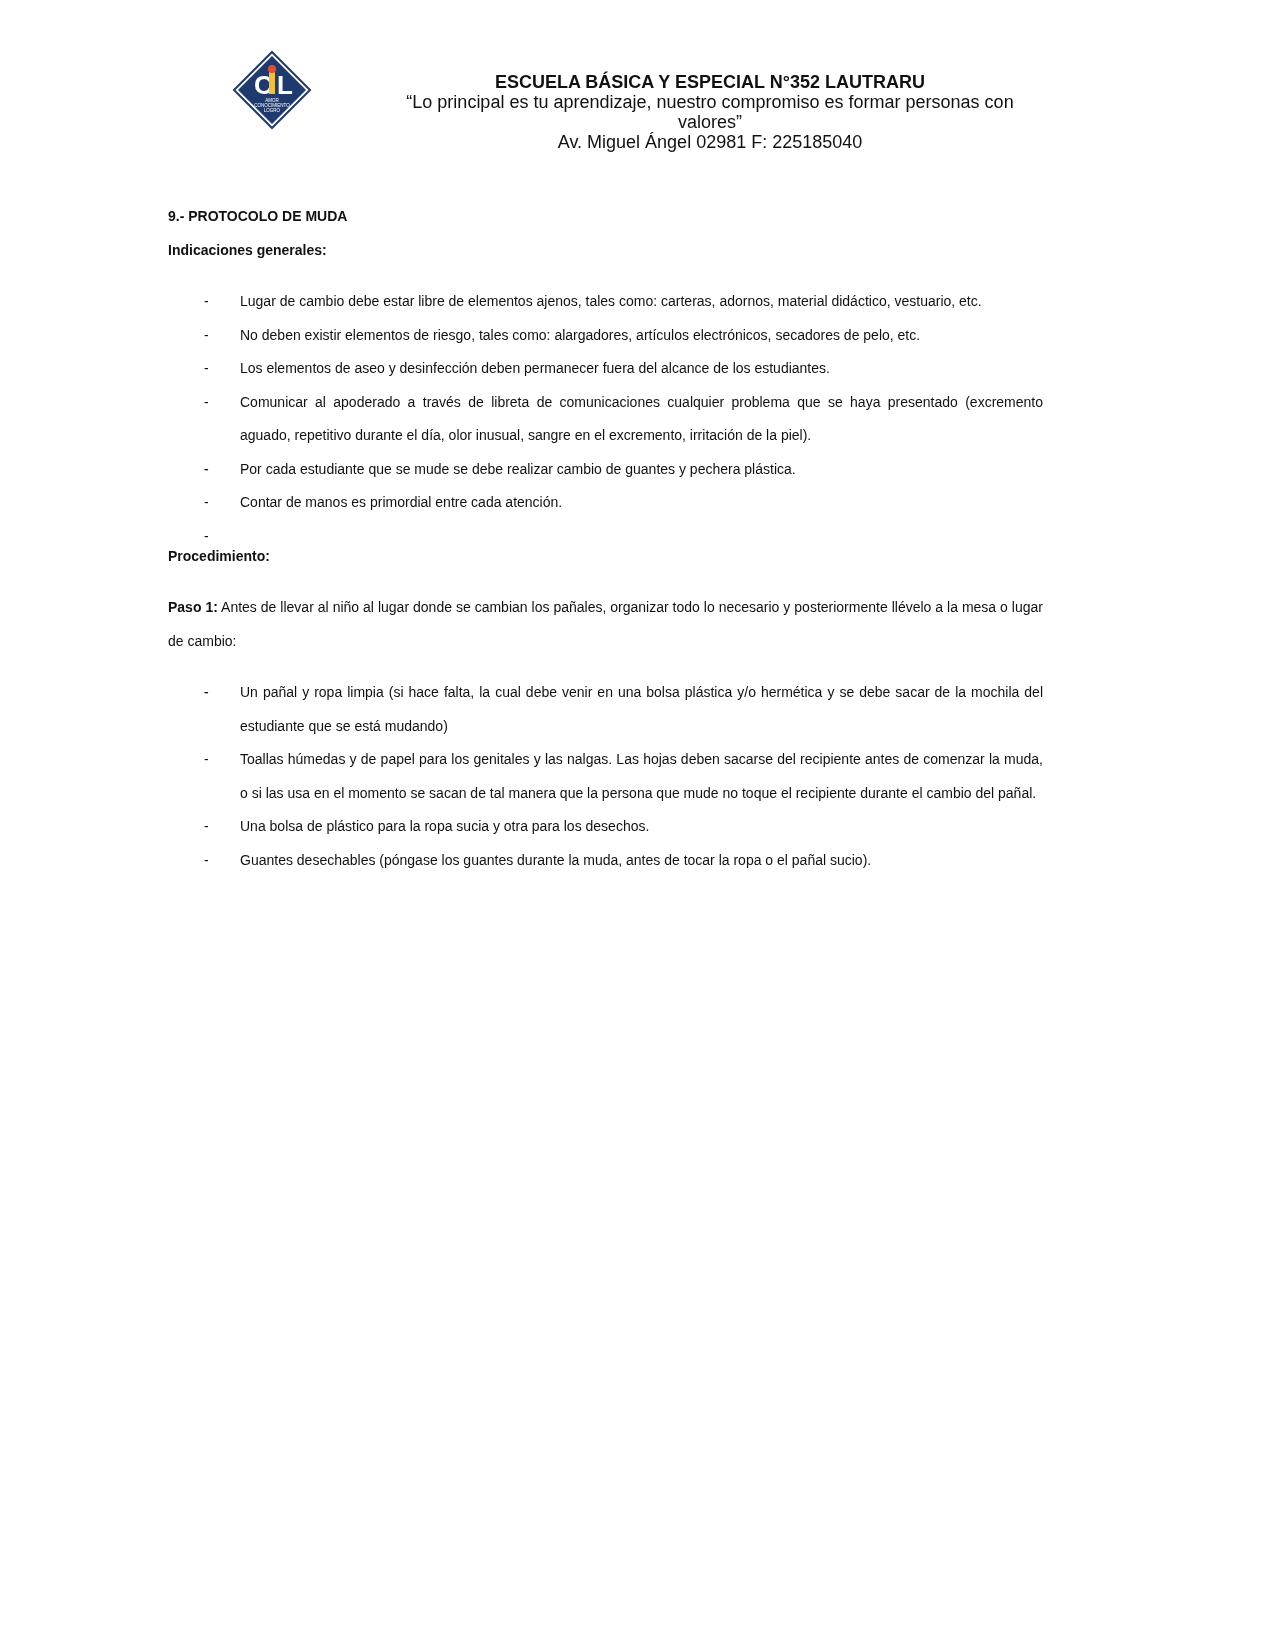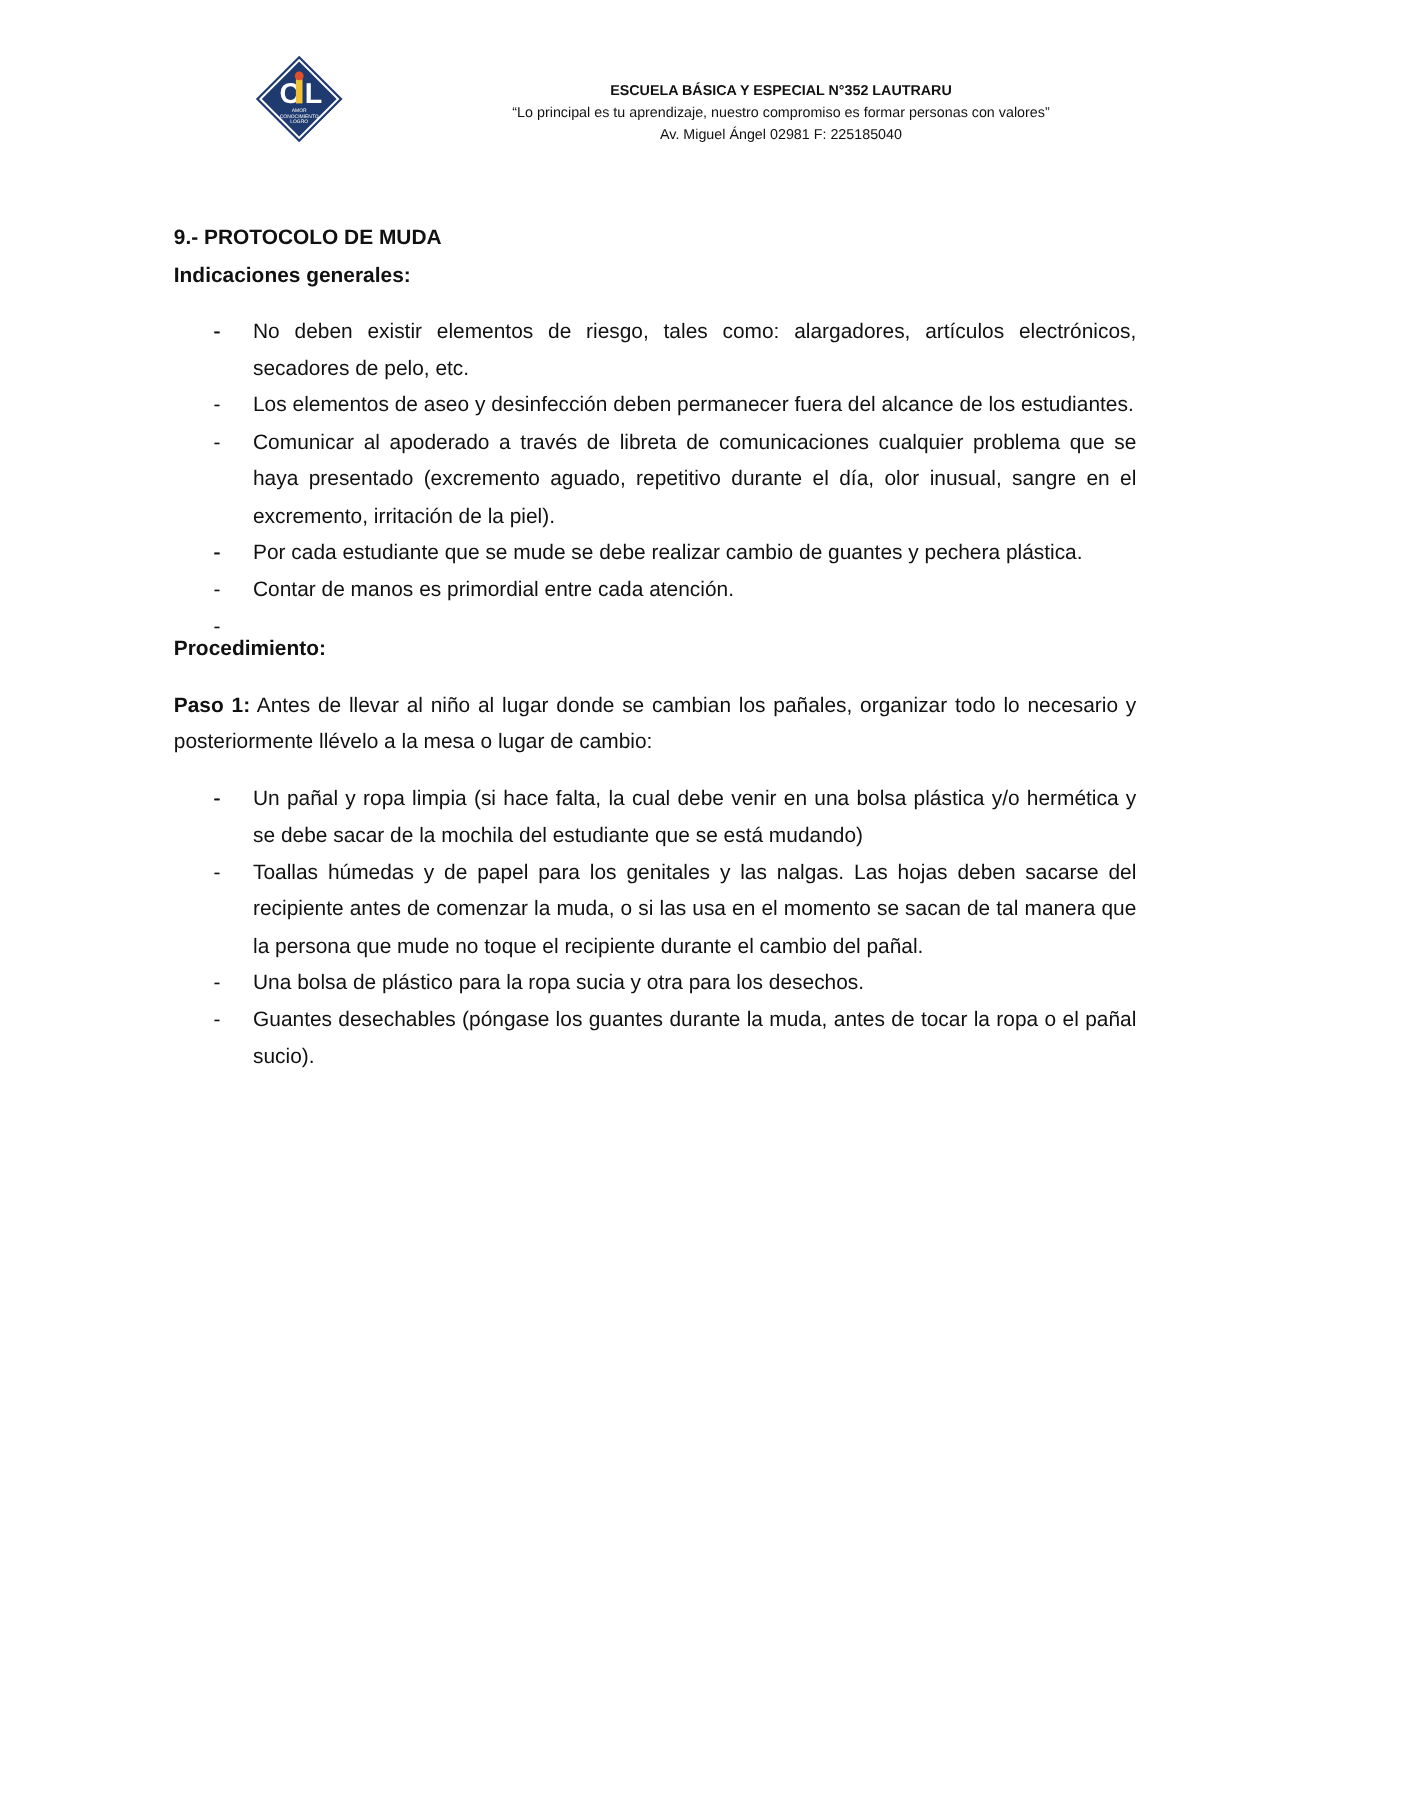--- a/index.html
+++ b/index.html
@@ -1,23 +1,23 @@
 <!DOCTYPE html>
 <html><head>
 <meta charset="utf-8">
 <style>
   html, body { margin: 0; padding: 0; background: #ffffff; }
   body { width: 1275px; height: 1650px; position: relative; overflow: hidden;
          font-family: "Liberation Sans", sans-serif; color: #111111; }
   .logo { position: absolute; left: 232px; top: 50px; width: 80px; height: 80px; }
   .header { position: absolute; left: 400px; top: 72px; width: 620px; text-align: center;
-            font-size: 13px; line-height: 20px; }
+            font-size: 18px; line-height: 20px; }
   .header .school { font-weight: bold; }
-  .content { position: absolute; left: 158px; top: 200px; width: 875px;
-             font-size: 19px; line-height: 33.5px; }
+  .content { position: absolute; left: 168px; top: 200px; width: 875px;
+             font-size: 14px; line-height: 33.5px; }
   .h { font-weight: bold; margin: 0; }
   .sec-title { margin-top: 0; }
   .sub { }
   ul.dash { list-style: none; margin: 18px 0 0 0; padding: 0; }
   ul.dash li { position: relative; padding-left: 72px; text-align: justify; }
   ul.dash li .bullet { position: absolute; left: 36px; top: 0; }
   p.para { margin: 18px 0 0 0; text-align: justify; }
   .bold { font-weight: bold; }
 </style>
 </head>
@@ -41,21 +41,21 @@
   <div class="school">ESCUELA BÁSICA Y ESPECIAL N°352 LAUTRARU</div>
   <div>“Lo principal es tu aprendizaje, nuestro compromiso es formar personas con valores”</div>
   <div>Av. Miguel Ángel 02981 F: 225185040</div>
 </div>
 
 <div class="content">
   <p class="h sec-title">9.- PROTOCOLO DE MUDA</p>
   <p class="h sub">Indicaciones generales:</p>
 
   <ul class="dash">
-    <li><span class="bullet">-</span></li>
+    <li><span class="bullet">-</span><span>Lugar de cambio debe estar libre de elementos ajenos, tales como: carteras, adornos, material didáctico, vestuario, etc.</span></li>
     <li><span class="bullet">-</span><span>No deben existir elementos de riesgo, tales como: alargadores, artículos electrónicos, secadores de pelo, etc.</span></li>
     <li><span class="bullet">-</span><span>Los elementos de aseo y desinfección deben permanecer fuera del alcance de los estudiantes.</span></li>
     <li><span class="bullet">-</span><span>Comunicar al apoderado a través de libreta de comunicaciones cualquier problema que se haya presentado (excremento aguado, repetitivo durante el día, olor inusual, sangre en el excremento, irritación de la piel).</span></li>
     <li><span class="bullet">-</span></li>
     <li><span class="bullet">-</span><span>Por cada estudiante que se mude se debe realizar cambio de guantes y pechera plástica.</span></li>
     <li><span class="bullet">-</span><span>Contar de manos es primordial entre cada atención.</span></li>
     <li><span class="bullet">-</span></li>
   </ul>
 
   <p class="h" style="margin-top:20px;">Procedimiento:</p>

